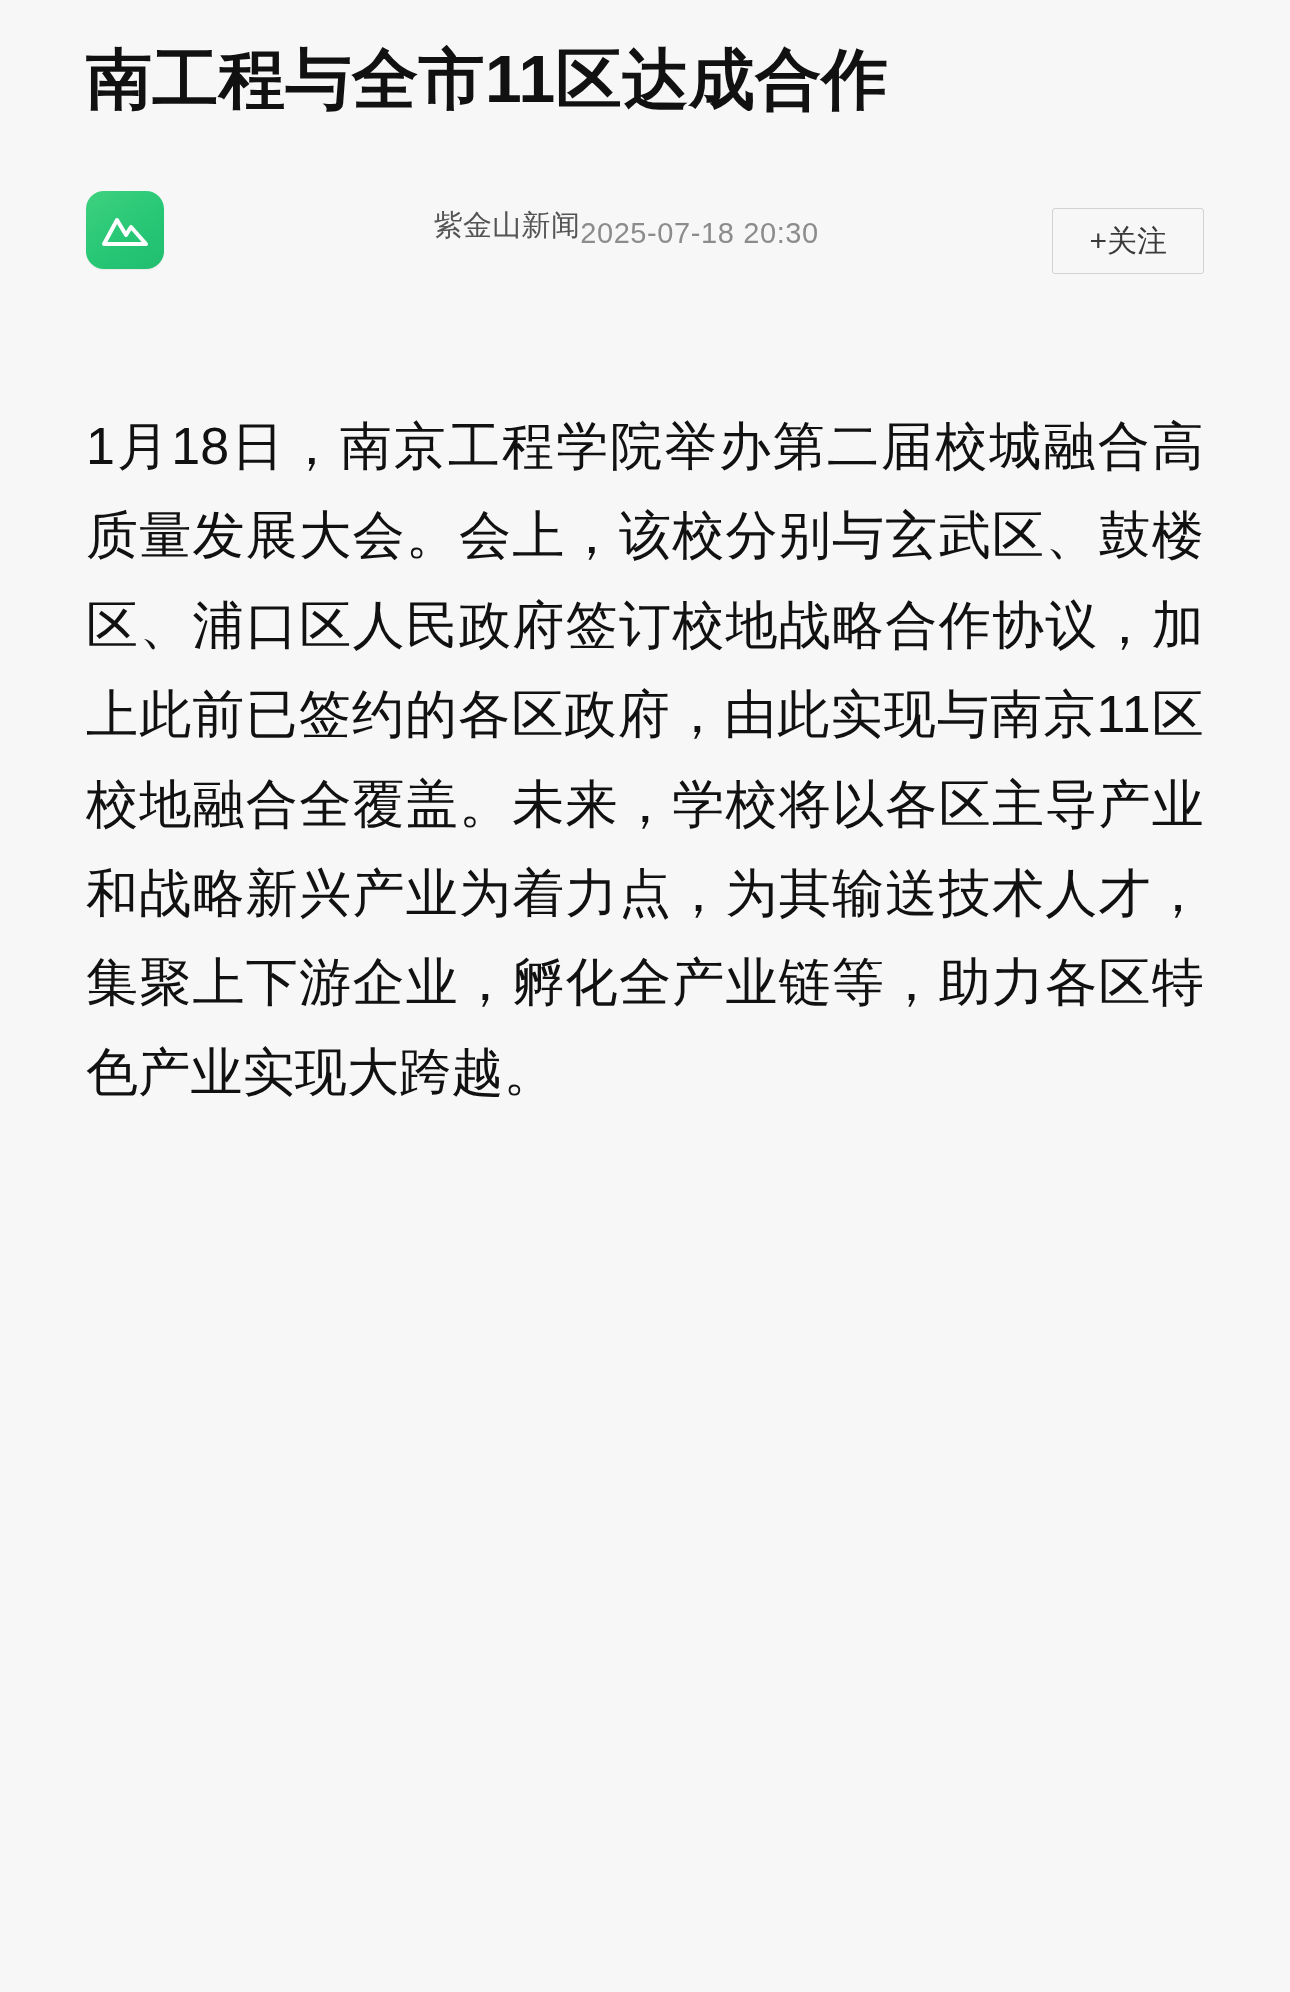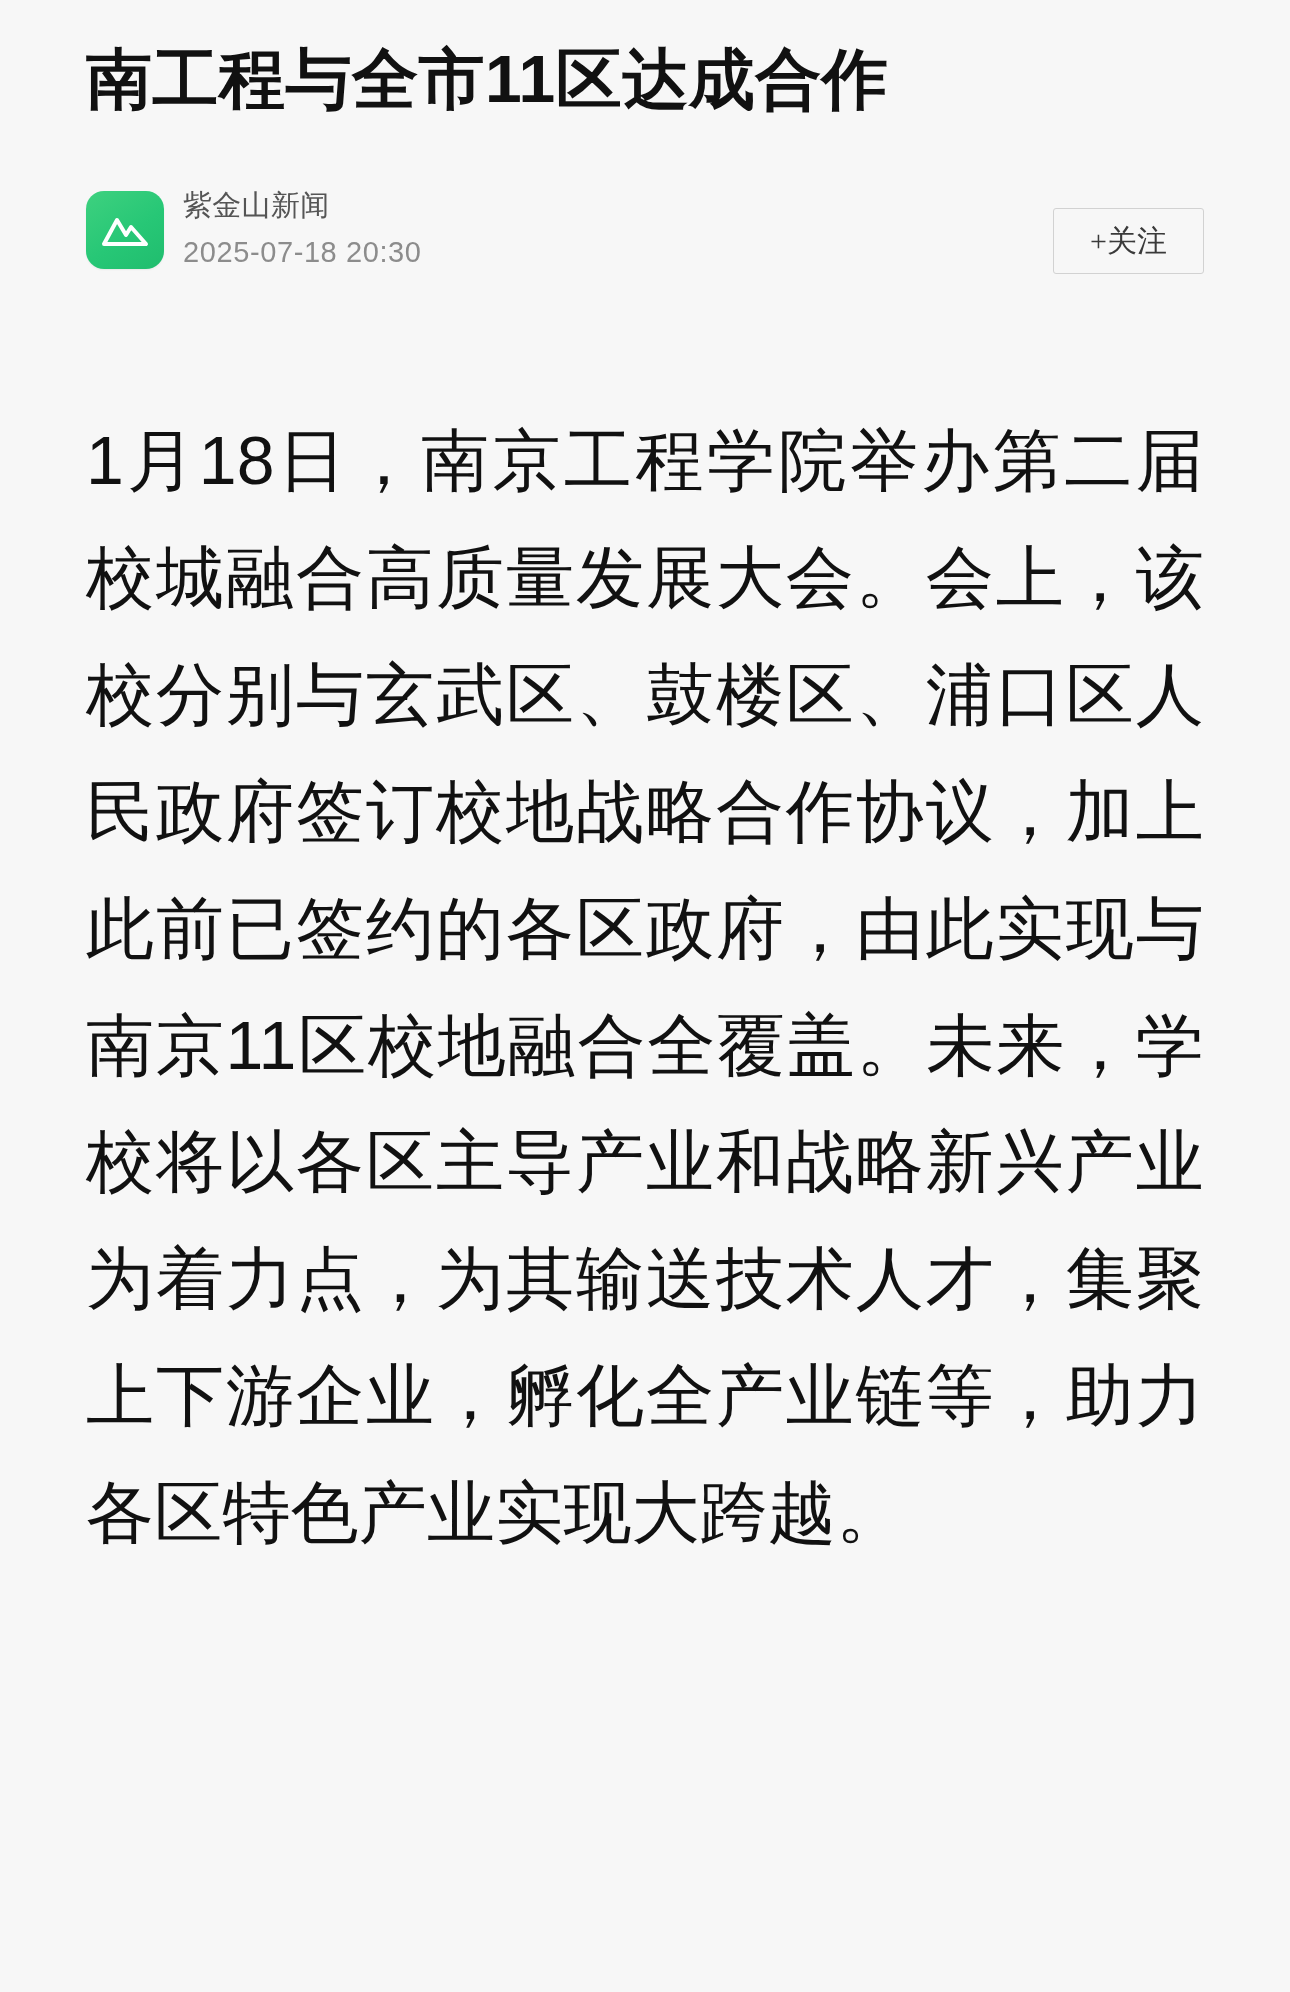--- a/index.html
+++ b/index.html
@@ -40,23 +40,23 @@
     flex: 0 0 auto;
     display: flex;
     align-items: center;
     justify-content: center;
     box-shadow: 0 1px 2px rgba(0,0,0,0.06);
   }
   .avatar svg {
     display: block;
   }
   .byline-text {
-    margin-left: 19px;
+    margin-left: 36px;
     display: flex;
-    flex-direction: column;
+    flex-direction: row;
     justify-content: center;
     flex: 1 1 auto;
   }
   .source-name {
     font-size: 29px;
     line-height: 1.35;
     color: #555555;
     letter-spacing: 0.3px;
   }
   .publish-time {
@@ -65,30 +65,30 @@
     color: #8c8c8c;
     margin-top: 6px;
     letter-spacing: 0.6px;
   }
   .follow-button {
     flex: 0 0 auto;
     border: 1px solid #d2d2d2;
     background: transparent;
     color: #3a3a3a;
     font-size: 30px;
-    font-family: Liberation Serif, serif;
+    font-family: Liberation Sans, sans-serif;
     padding: 17px 36px;
     border-radius: 3px;
     line-height: 1;
     cursor: pointer;
     margin-top: 22px;
   }
   .body-text {
     margin-top: 128px;
-    font-size: 68px;
+    font-size: 52px;
     line-height: 1.72;
     color: #111111;
     text-align: justify;
     letter-spacing: 0.2px;
   }
   .body-text p {
     margin: 0 0 34px 0;
   }
 </style>
 </head>

